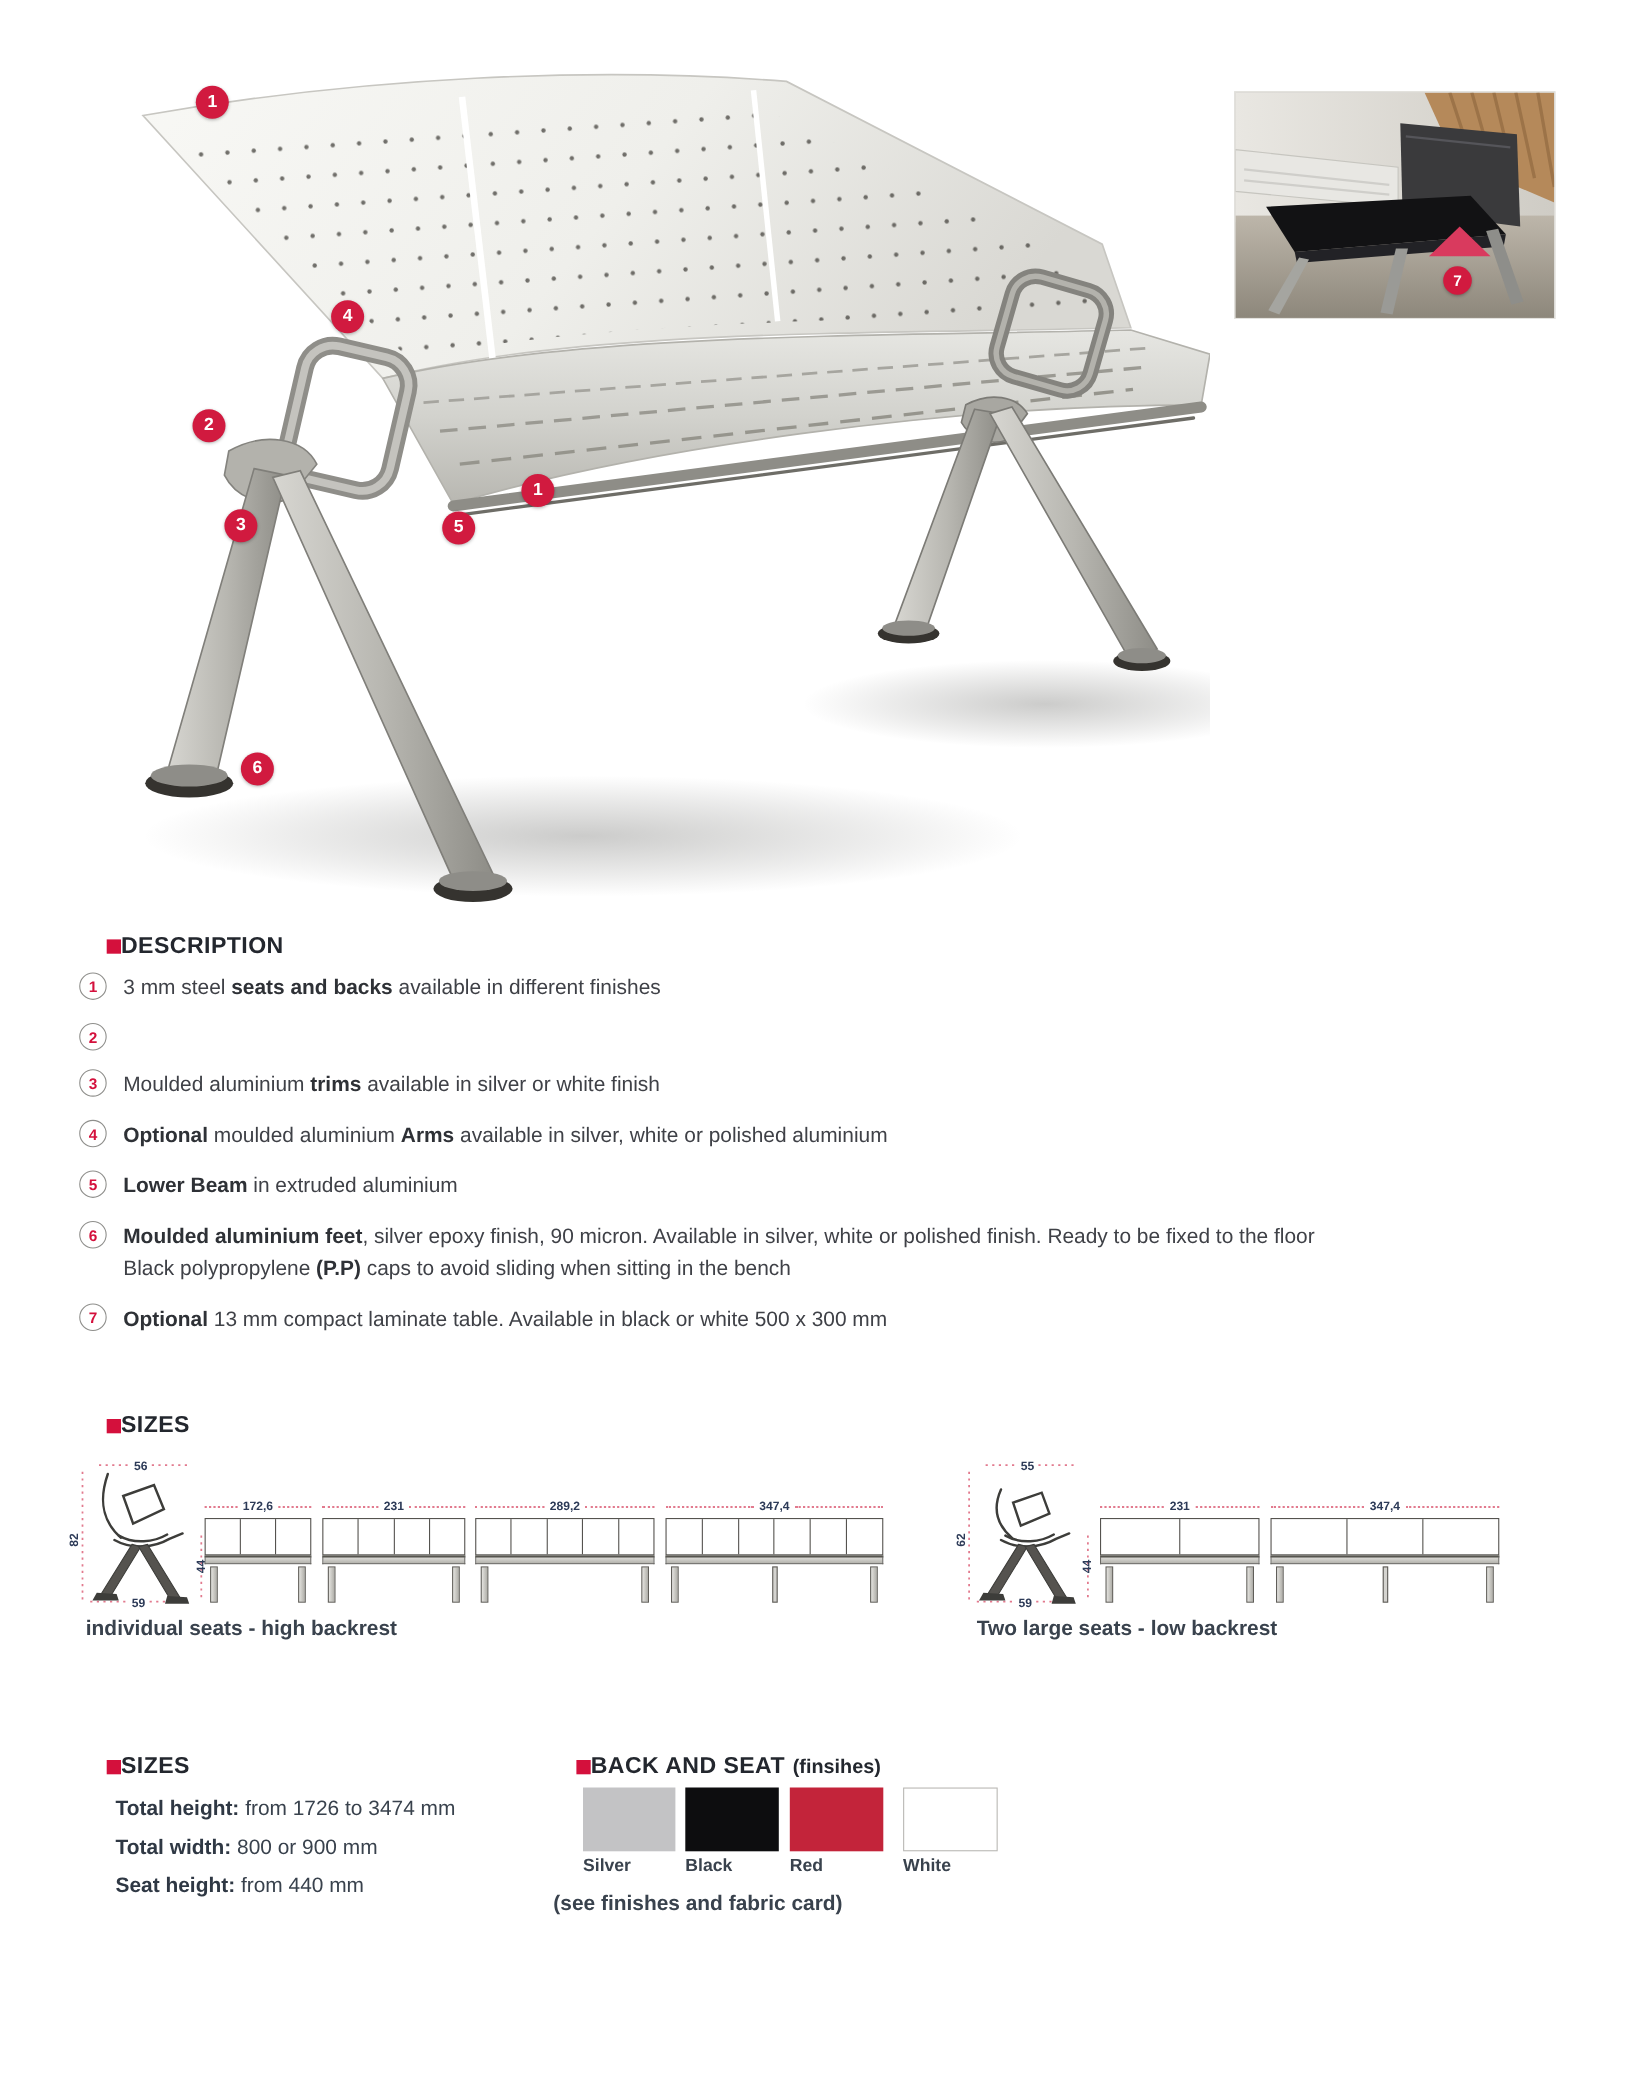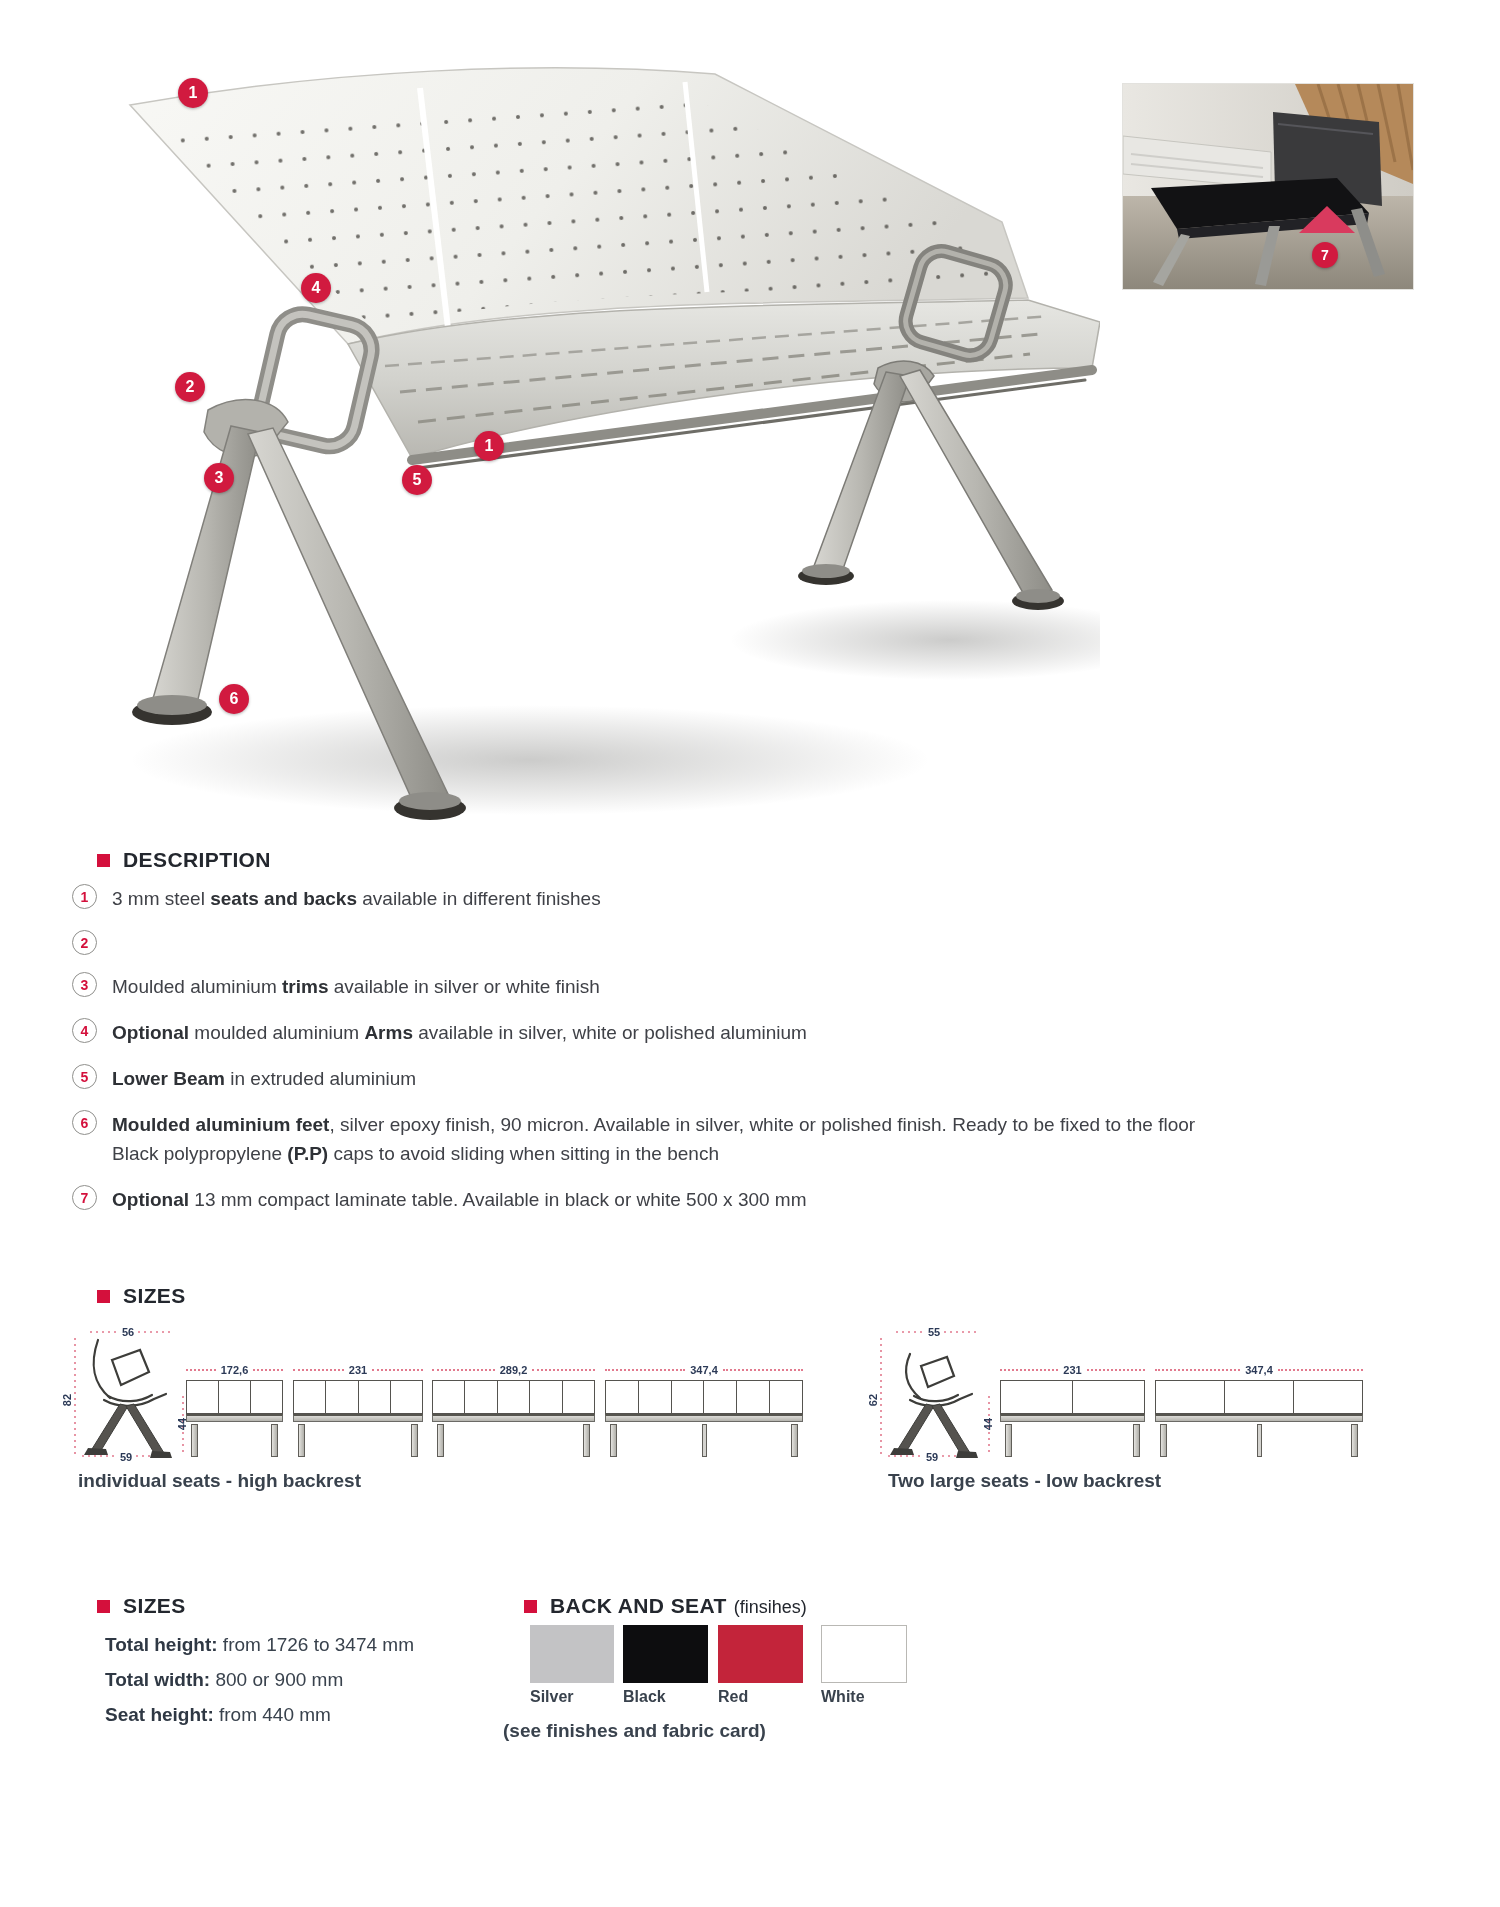--- a/index.html
+++ b/index.html
@@ -10,24 +10,24 @@
   .hero{position:absolute;left:100px;top:60px;width:1000px;height:770px;}
   .hero svg{position:absolute;left:0;top:0;}
   .callout{position:absolute;width:30px;height:30px;border-radius:50%;background:#d11a3f;color:#fff;
            font-weight:bold;font-size:16px;display:flex;align-items:center;justify-content:center;
            box-shadow:0 1px 3px rgba(0,0,0,.3);z-index:5;}
   .callout.small{width:26px;height:26px;font-size:14px;}
   .inset{position:absolute;left:1122px;top:83px;width:292px;height:207px;border:1px solid #e3e2de;
          box-sizing:border-box;overflow:hidden;background:#d8d6d0;}
 
   
-  .sec-header{position:absolute;display:flex;align-items:center;gap:13px;padding-left:19px;}
+  .sec-header{position:absolute;display:flex;align-items:center;gap:0;padding-left:19px;}
   .sq{width:13px;height:13px;background:#d4103c;flex:0 0 13px;}
   .sec-title{font-size:21px;font-weight:bold;color:#23272e;letter-spacing:.4px;}
-  .sec-title-suffix{font-size:18px;font-weight:normal;color:#23272e;margin-left:7px;}
+  .sec-title-suffix{font-size:18px;font-weight:bold;color:#23272e;margin-left:7px;}
 
   
   #desc-items{position:absolute;left:72px;top:884px;width:1350px;}
   .d-item{display:flex;gap:15px;margin-bottom:17px;}
   .num{flex:0 0 25px;width:25px;height:25px;border:1.5px solid #8f8f8c;border-radius:50%;
        color:#d4103c;font-weight:bold;font-size:14px;display:flex;align-items:center;
        justify-content:center;box-sizing:border-box;margin-top:0px;background:#fff;}
   .d-text{font-size:19px;color:#3f4147;line-height:29px;white-space:pre-line;}
   .d-text .b{font-weight:bold;color:#2e3136;}
 

